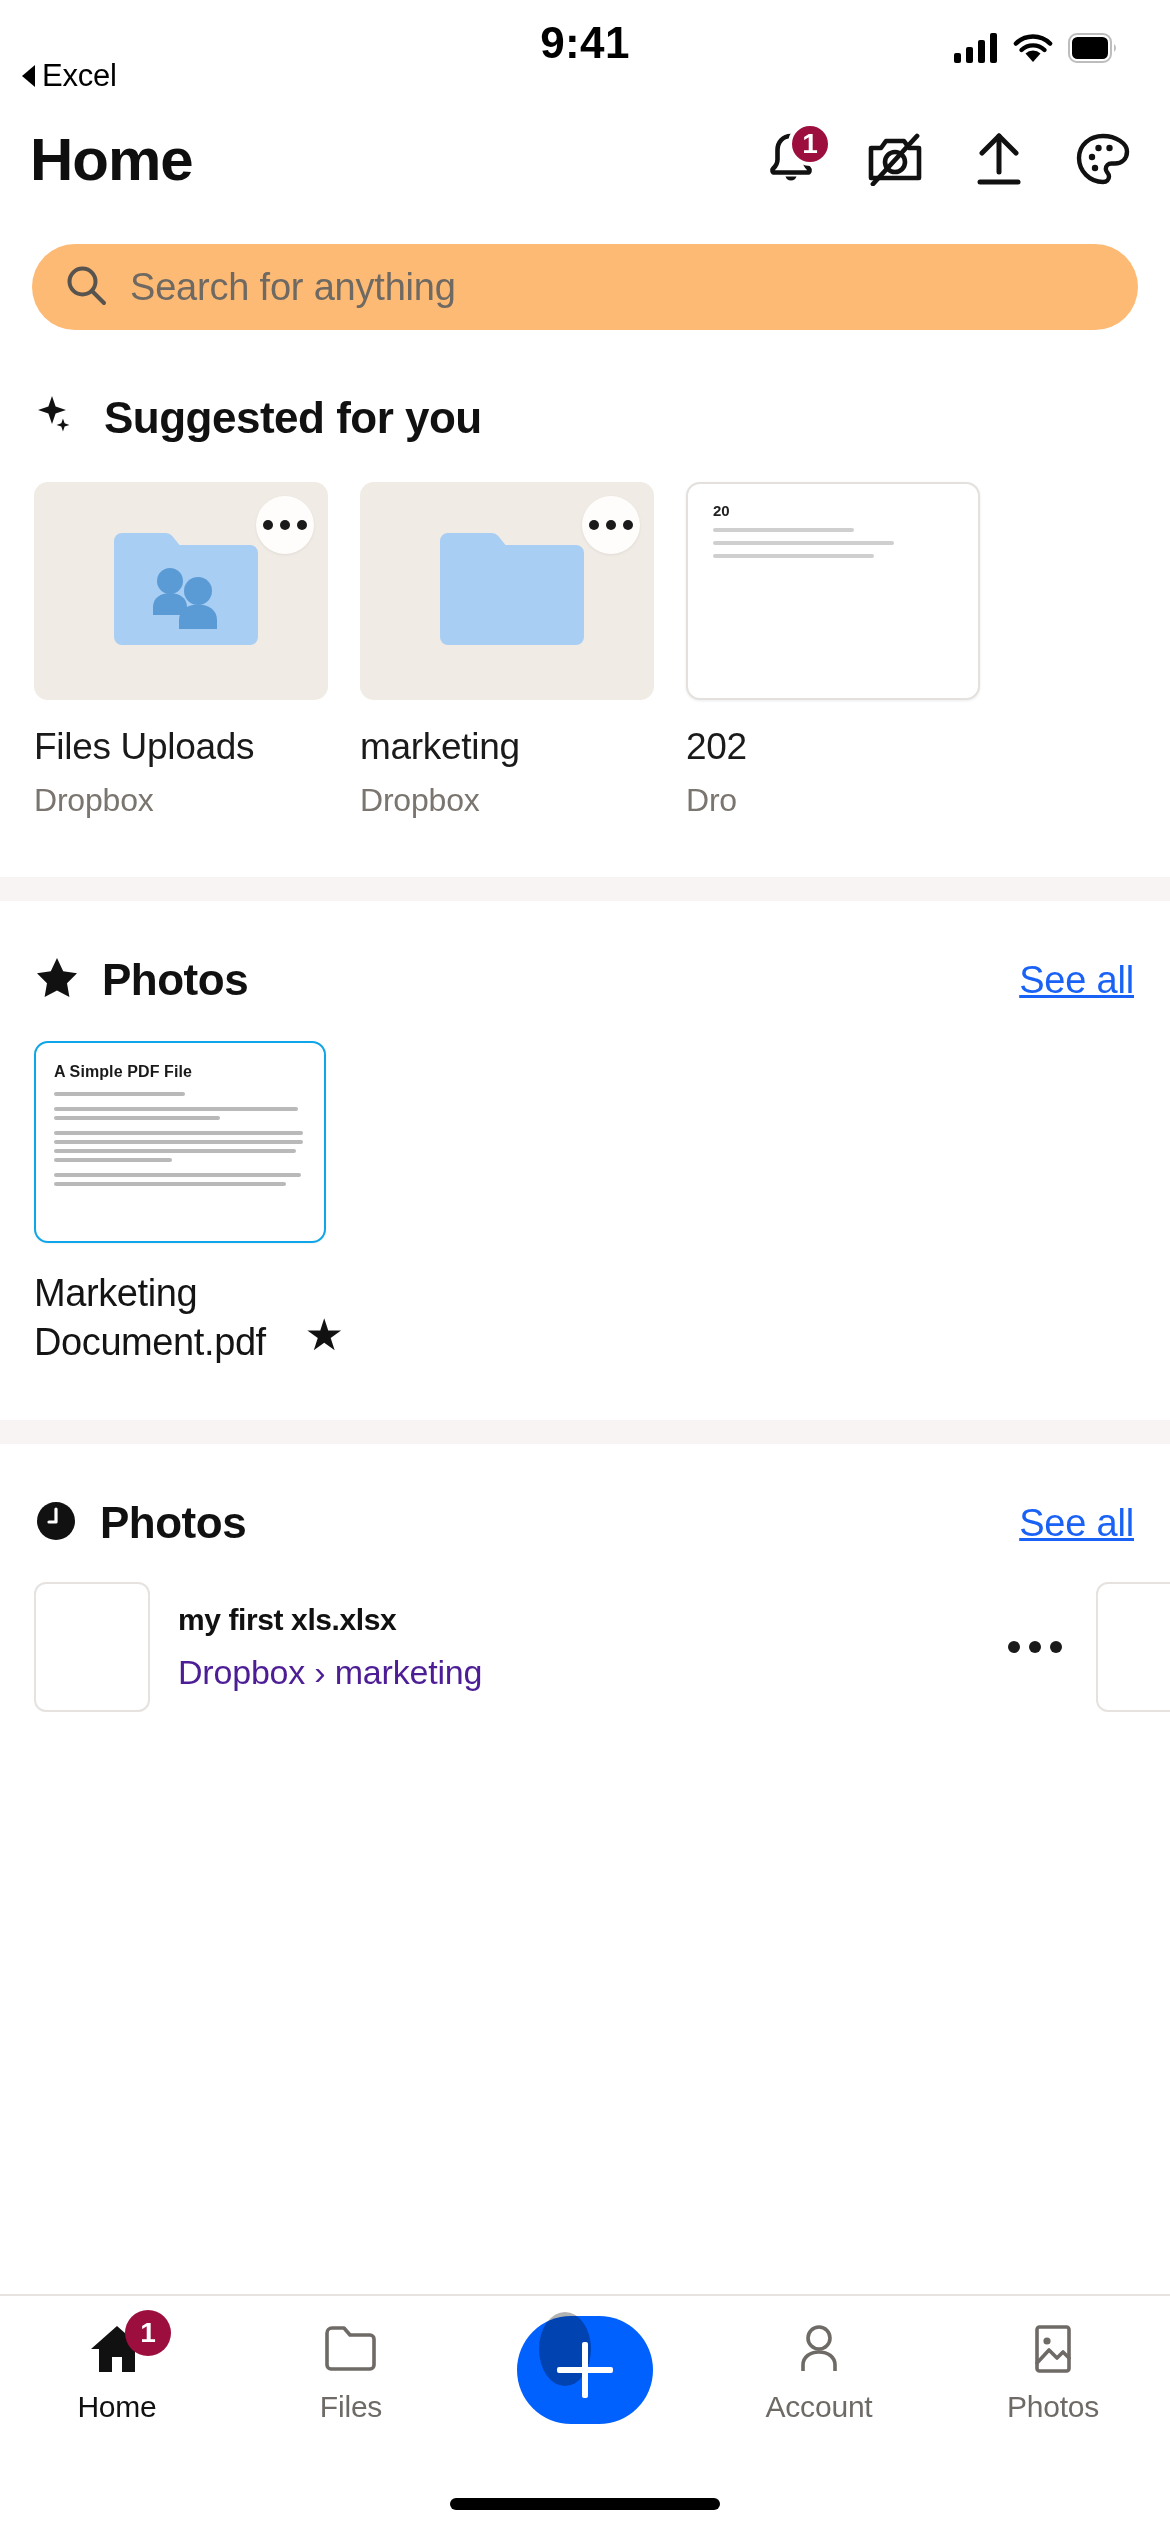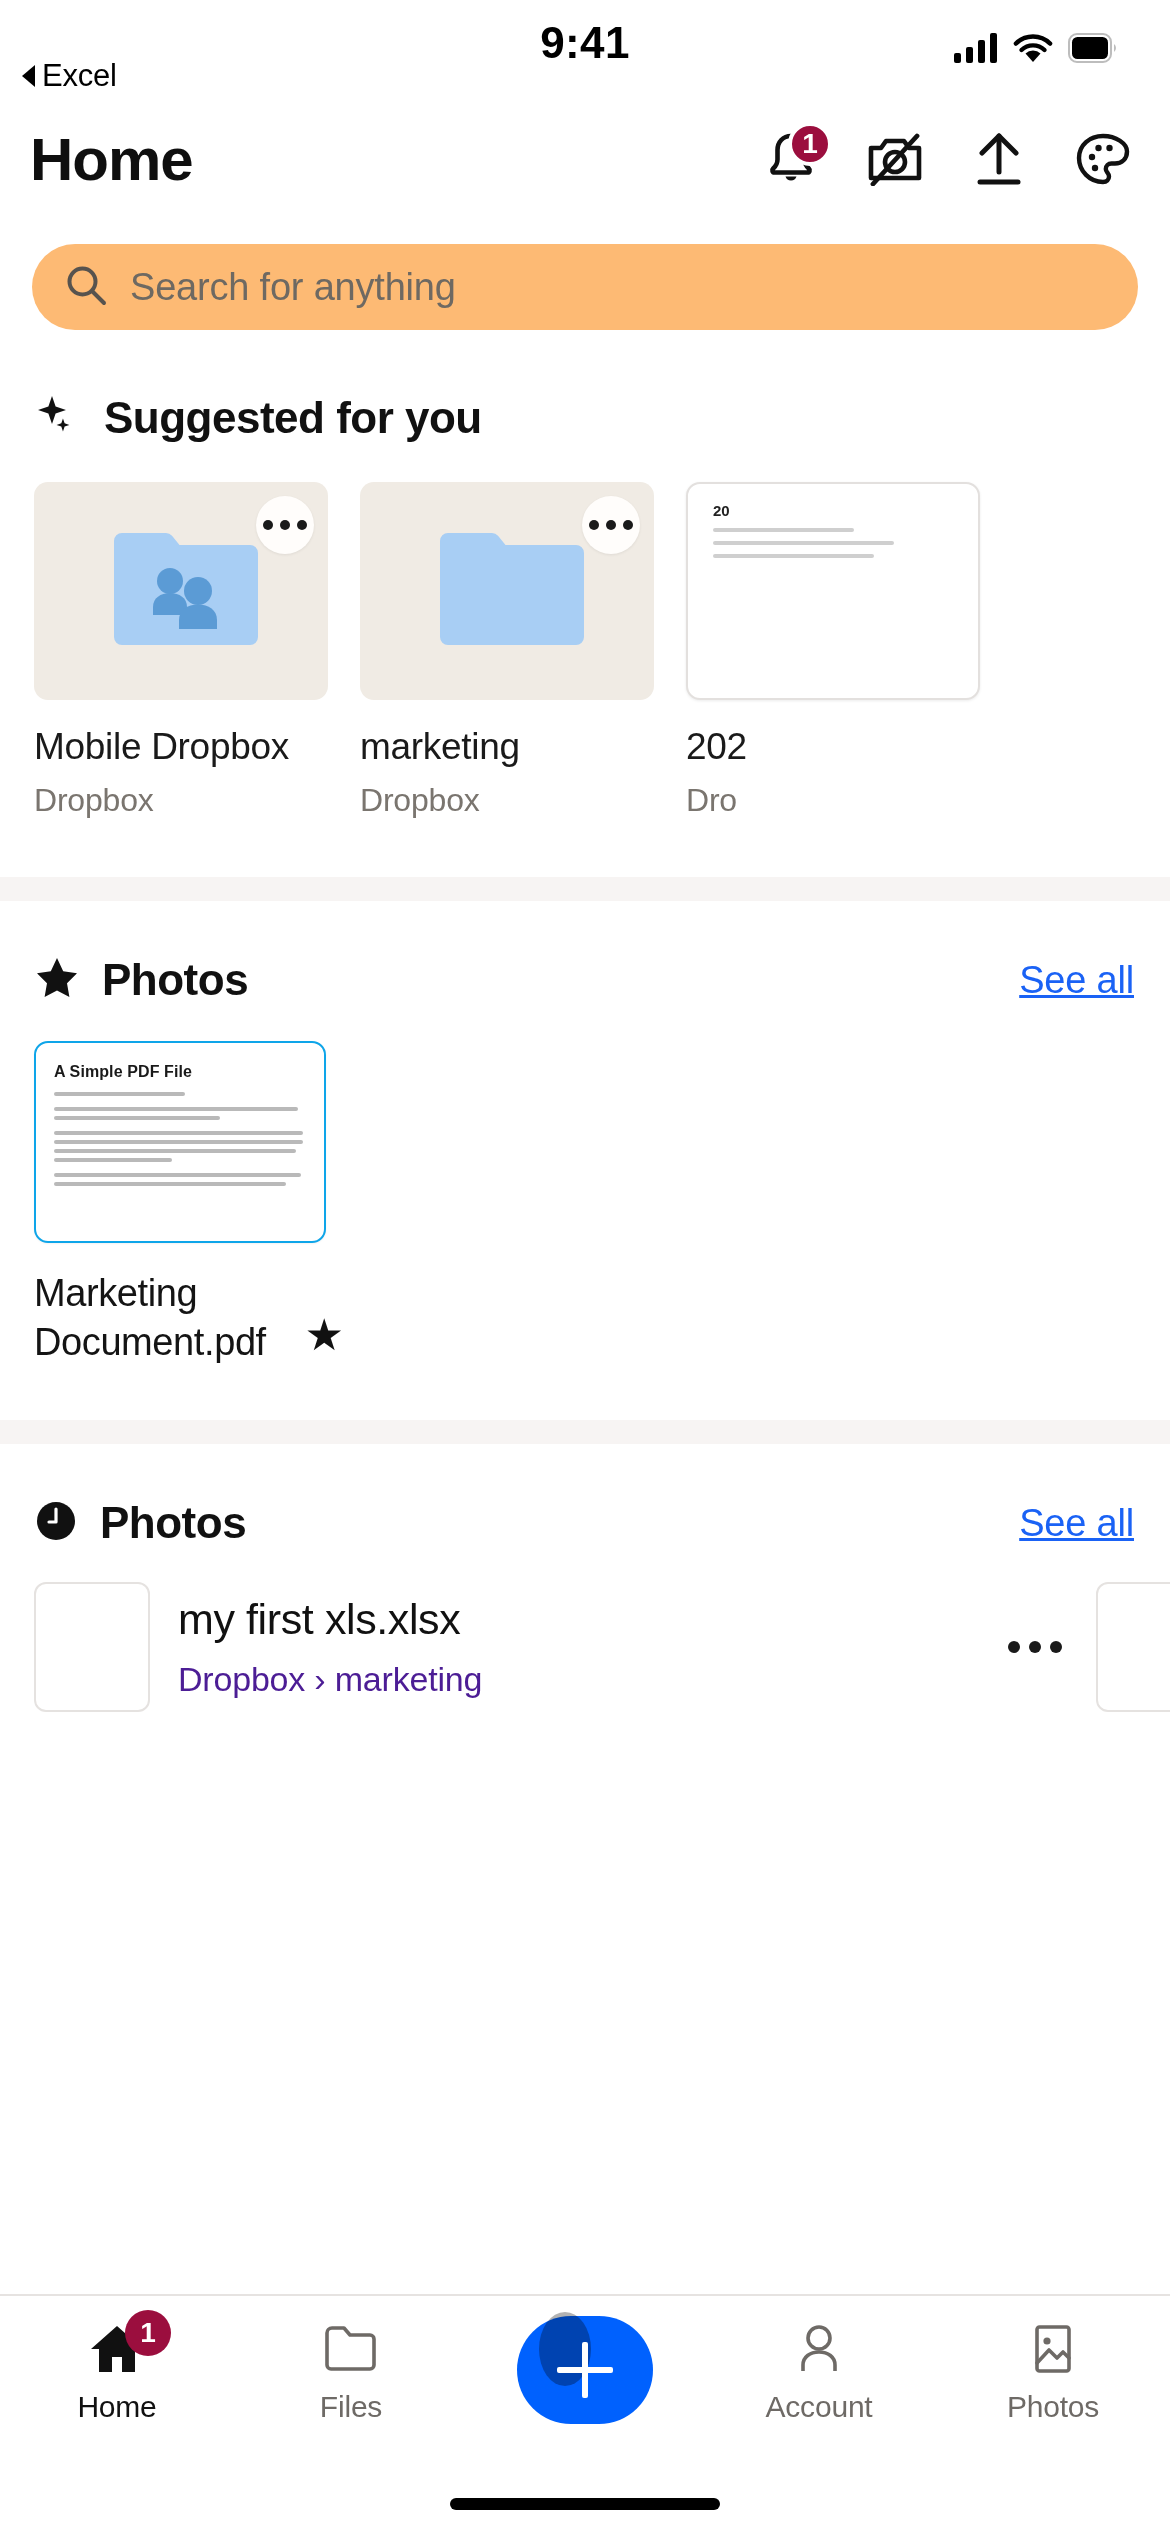--- a/index.html
+++ b/index.html
@@ -99,21 +99,21 @@
   .pdf-line { height: 4px; background:#b9b9b9; border-radius:2px; margin-top: 5px; }
   .star-meta { margin-top: 26px; display:flex; align-items:flex-start; justify-content:space-between; width: 310px; }
   .star-name { font-size: 38px; color:#141414; line-height: 1.28; letter-spacing:-.4px; }
   .star-glyph { font-size: 44px; line-height:1; color:#111; margin-top: 44px; }
 
   
   .recents-section { padding-top: 54px; }
   .rec-row { display:flex; align-items:center; padding: 34px 30px 0 34px; gap: 28px; }
   .rec-thumb { width: 116px; height: 130px; background:#fff; border:2px solid #E5E2E0; border-radius: 12px; flex:0 0 116px; }
   .rec-info { flex:1; min-width:0; }
-  .rec-name { font-size: 43px; color:#111; letter-spacing:-.4px; white-space:nowrap; }
+  .rec-name { font-size: 30px; color:#111; letter-spacing:-.4px; white-space:nowrap;font-weight:bold; }
   .rec-path { margin-top: 16px; font-size: 34px; color:#4c1d95; letter-spacing:-.2px; white-space:nowrap; }
   .rec-kebab { display:flex; align-items:center; gap: 9px; padding-right: 6px; }
   .rec-kebab i { width: 12px; height: 12px; border-radius:50%; background:#1a1a1a; display:block; }
   .rec-peek { width: 116px; height: 130px; background:#fff; border:2px solid #E5E2E0; border-radius:12px; flex:0 0 116px; margin-right:-72px; }
 
   
   .tabbar {
     position:absolute; left:0; right:0; bottom:0; height: 238px;
     background:#fff; border-top: 2px solid #E6E3E1;
     display:flex; align-items:flex-start; padding-top: 26px;
@@ -267,21 +267,21 @@
                 <path d="M69 104v-9c0-10 8.4-15.5 19-15.5s19 5.5 19 15.5v9z"></path>
               </g>
             </svg>
           </span>
           <div class="kebab">
               <i></i>
               <i></i>
               <i></i>
             </div>
         </div>
-        <div class="sg-name">Mobile Dropbox</div>
+        <div class="sg-name">Files Uploads</div>
         <div class="sg-sub">Dropbox</div>
       </div>
 
       <div class="sg-card">
         <div class="sg-thumb">
           <span>
             <svg width="152" height="128" viewBox="0 0 152 128">
               <path d="M4 16a8 8 0 0 1 8-8h44a8 8 0 0 1 6 2.8l7.5 9.2H140a8 8 0 0 1 8 8v84a8 8 0 0 1-8 8H12a8 8 0 0 1-8-8z" fill="#A8CEF4"></path>
             </svg>
           </span>

